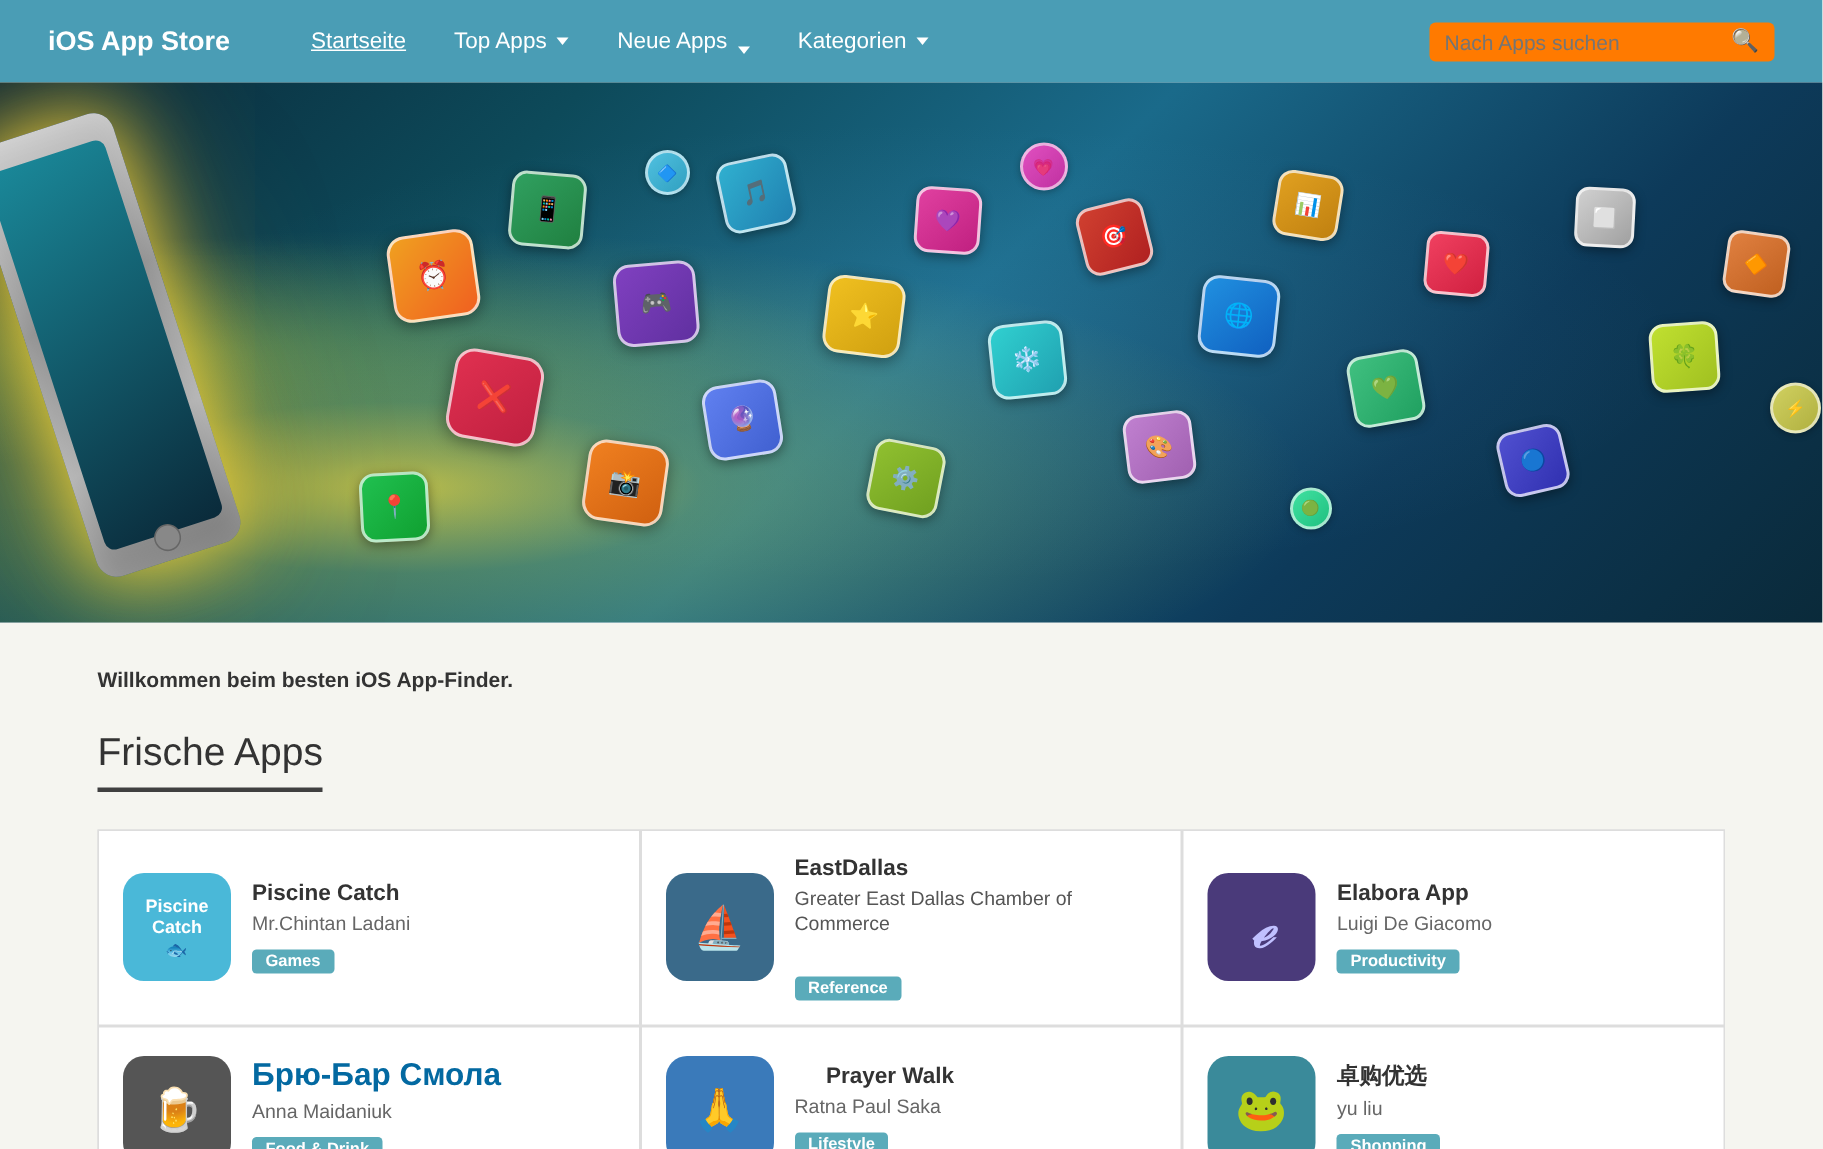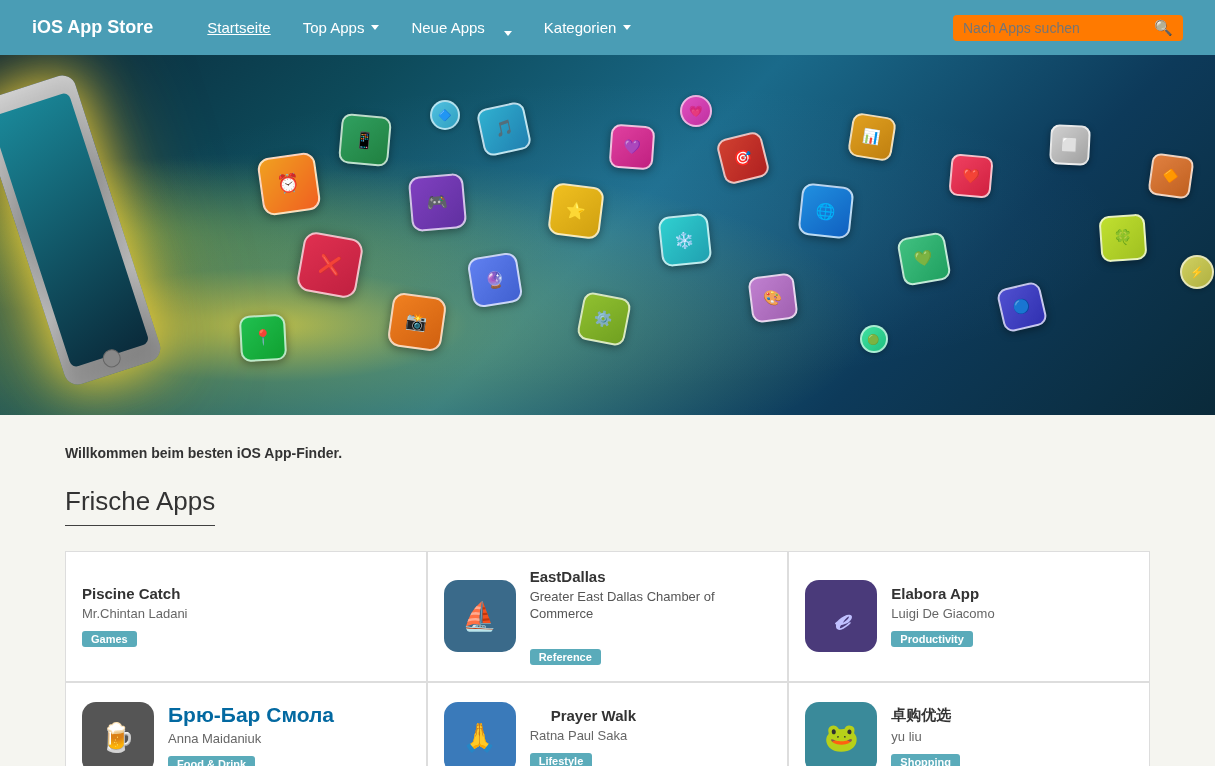--- a/index.html
+++ b/index.html
@@ -11,21 +11,21 @@
 <nav style="background:#4a9db5; display:flex; align-items:center; padding:0 32px; height:55px;">
   <div style="color:#fff; font-size:18px; font-weight:bold; margin-right:40px; white-space:nowrap;">iOS App Store</div>
   <div style="display:flex; align-items:center; flex:1; gap:4px;">
     <div style="color:#fff; font-size:15px; padding:8px 14px; cursor:pointer;text-decoration:underline;">
       <span>Startseite</span>
     </div>
     <div style="color:#fff; font-size:15px; padding:8px 14px; cursor:pointer; display:flex; align-items:center; gap:4px;">
       <span>Top Apps</span>
       <span style="display:inline-block;width:0;height:0;border-left:4px solid transparent;border-right:4px solid transparent;border-top:5px solid #fff;margin-left:3px;"></span>
     </div>
-    <div style="color:#fff; font-size:15px; padding:8px 14px; cursor:pointer; display:flex; align-items:flex-end; gap:16px;">
+    <div style="color:#fff; font-size:15px; padding:8px 14px; cursor:pointer; display:flex; align-items:flex-end; gap:4px;">
       <span>Neue Apps</span>
       <span style="display:inline-block;width:0;height:0;border-left:4px solid transparent;border-right:4px solid transparent;border-top:5px solid #fff;margin-left:3px;"></span>
     </div>
     <div style="color:#fff; font-size:15px; padding:8px 14px; cursor:pointer; display:flex; align-items:center; gap:4px;">
       <span>Kategorien</span>
       <span style="display:inline-block;width:0;height:0;border-left:4px solid transparent;border-right:4px solid transparent;border-top:5px solid #fff;margin-left:3px;"></span>
     </div>
   </div>
   <div style="display:flex; align-items:center; background:#ff7a00; border-radius:4px; padding:5px 10px; gap:6px; min-width:230px;">
     <input style="background: transparent; border: none; outline: none; color: rgba(255, 255, 255, 0.85); font-size: 14px; width: 185px;" placeholder="Nach Apps suchen">
@@ -79,26 +79,29 @@
     <div style="position:absolute; left:580px; top:40px; width:32px; height:32px; border-radius:50%; background:linear-gradient(135deg,#e050c0,#c030a0); border:2px solid rgba(255,255,255,0.6); box-shadow:0 1px 5px rgba(0,0,0,0.3); display:flex; align-items:center; justify-content:center; font-size:11px;">💗</div>
     <div style="position:absolute; left:760px; top:270px; width:28px; height:28px; border-radius:50%; background:linear-gradient(135deg,#40e0a0,#20c080); border:2px solid rgba(255,255,255,0.6); box-shadow:0 1px 5px rgba(0,0,0,0.3); display:flex; align-items:center; justify-content:center; font-size:10px;">🟢</div>
     <div style="position:absolute; left:1080px; top:200px; width:34px; height:34px; border-radius:50%; background:linear-gradient(135deg,#d0d060,#b0b040); border:2px solid rgba(255,255,255,0.6); box-shadow:0 1px 5px rgba(0,0,0,0.3); display:flex; align-items:center; justify-content:center; font-size:11px;">⚡</div>
 
   </div>
 </div>
 
 <div style="background:#f5f5f0; padding:30px 65px;">
   <p style="font-size:14px; font-weight:bold; color:#333; margin-bottom:25px;">Willkommen beim besten iOS App-Finder.</p>
 
-  <h2 style="font-size:26px; color:#333; font-weight:normal; padding-bottom:8px; border-bottom:1px solid #404040; display:inline-block; margin-bottom:25px;">Frische Apps</h2>
+  <h2 style="font-size:26px; color:#333; font-weight:normal; padding-bottom:8px; border-bottom:3px solid #404040; display:inline-block; margin-bottom:25px;">Frische Apps</h2>
 
   
   <div style="display:grid; grid-template-columns:repeat(3,1fr); gap:2px; background:#ddd; border:1px solid #ddd;">
 
     <div style="background:#fff; padding:16px; display:flex; align-items:center; gap:14px; min-height:110px; cursor:pointer;">
+      <div style="width:72px; height:72px; border-radius:14px; flex-shrink:0; background:#4ab8d8; display:flex; align-items:center; justify-content:center; color:#fff; font-size:12px; font-weight:bold; text-align:center; line-height:1.2; padding:4px;">
+        <span style="color:#fff;">Piscine<br>Catch<br>🐟</span>
+      </div>
       <div style="flex:1;">
         <div style="font-size:15px; font-weight:bold; color:#333; margin-bottom:4px;">Piscine Catch</div>
         <div style="font-size:13px; color:#666; margin-bottom:8px;">Mr.Chintan Ladani</div>
         <span style="display:inline-block; padding:2px 9px; border-radius:3px; font-size:11px; color:#fff; font-weight:bold; background:#5aabba;">Games</span>
       </div>
     </div>
 
     <div style="background:#fff; padding:16px; display:flex; align-items:center; gap:14px; min-height:110px; cursor:pointer;">
       <div style="width:72px; height:72px; border-radius:14px; flex-shrink:0; background:#3a6a8a; display:flex; align-items:center; justify-content:center; font-size:28px;">⛵</div>
       <div style="flex:1;">

